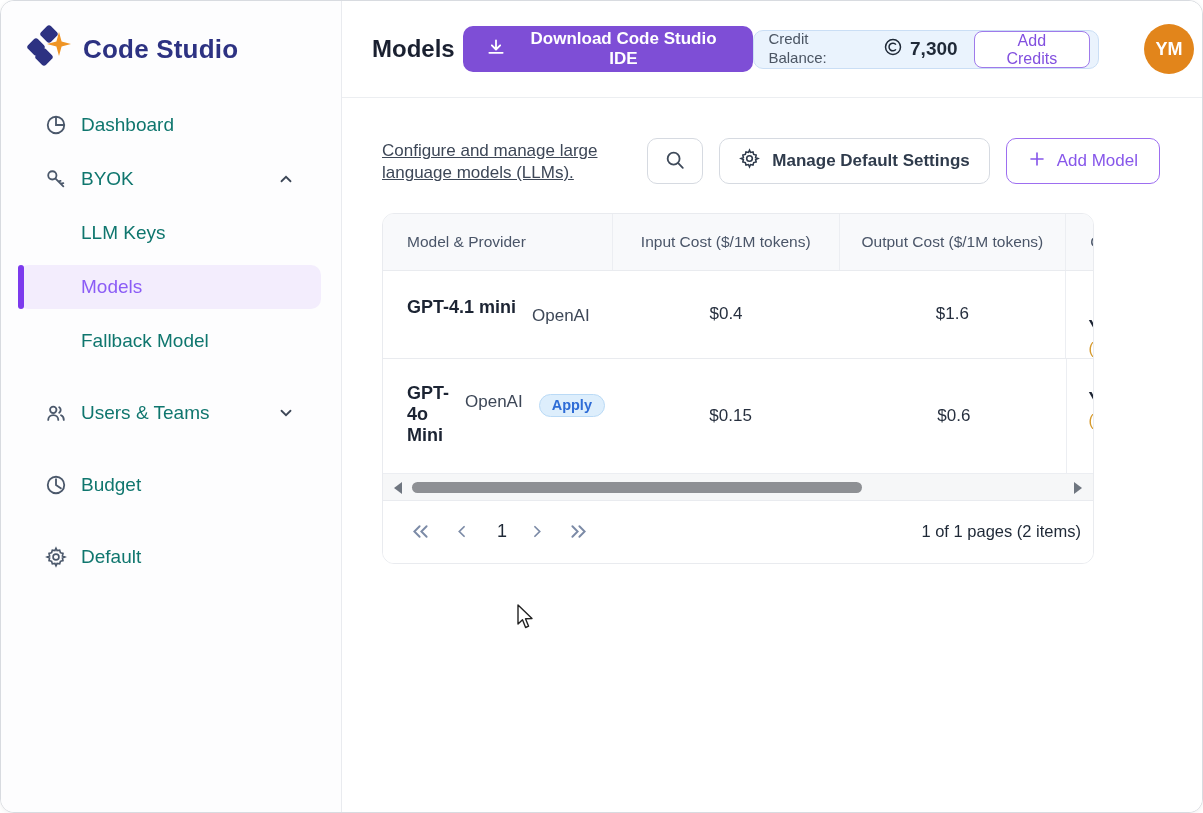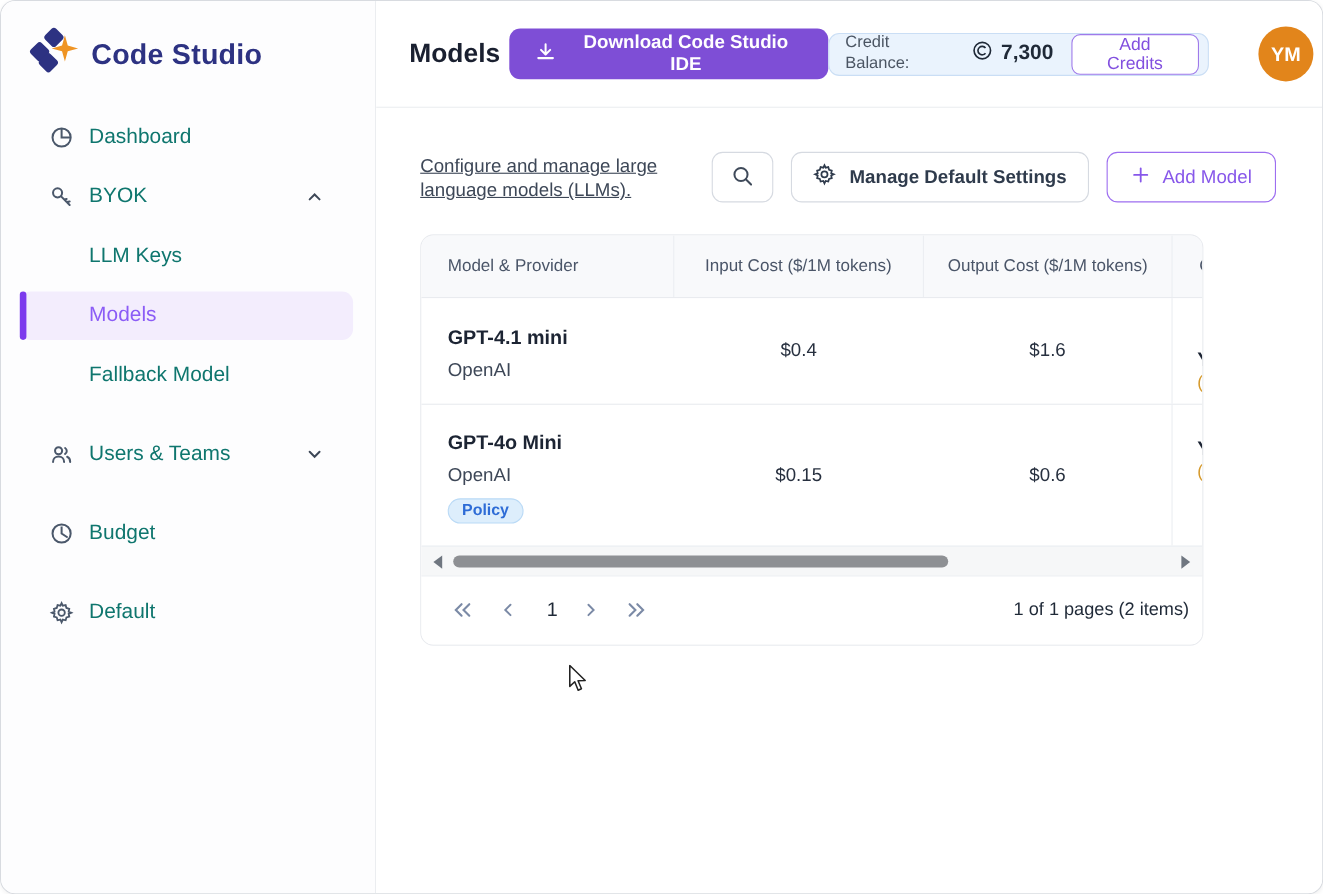--- a/index.html
+++ b/index.html
@@ -40,21 +40,21 @@
 
   
   .table-card { margin-top:28px; width:712px; border:1px solid #e9ebef; border-radius:12px; overflow:hidden; background:#fff; }
   .thead { display:flex; height:56px; background:#f8f9fb; }
   .th { font-size:15.5px; font-weight:500; color:#4a5568; display:flex; align-items:center; }
   .th.c1 { width:250px; padding-left:24px; }
   .th.c2, .th.c3 { width:250px; justify-content:center; border-left:1px solid #eceef2; }
   .th.c4 { width:28px; border-left:1px solid #eceef2; padding-left:24px; overflow:hidden; }
   .trow { display:flex; border-top:1px solid #e9ebef; }
   .td { display:flex; }
-  .td.c1 { width:250px; padding:26px 14px 20px 24px; flex-direction:column; align-items:flex-start; }
+  .td.c1 { width:250px; padding:26px 14px 20px 24px; flex-direction:row; align-items:flex-start;gap:16px; }
   .td.c2, .td.c3 { width:250px; align-items:center; justify-content:center; font-size:17px; color:#27303f; }
   .td.c4 { width:28px; border-left:1px solid #eceef2; overflow:hidden; flex-direction:column; padding-left:22px; }
   .model-name { font-size:18px; font-weight:700; color:#1c2433; }
   .provider { font-size:17px; color:#3d4757; margin-top:9px; }
   .tags { display:flex; flex-wrap:wrap; gap:8px; margin-top:11px; max-width:200px; }
   .pill { background:#ddeefc; border:1px solid #badaf6; border-radius:12px; padding:2px 12px 3px; font-size:14.5px; font-weight:600; color:#2e6cd6; cursor:pointer; white-space:nowrap; }
   .frag1 { margin-top:46px; font-size:18px; font-weight:700; color:#1c2433; }
   .frag2 { font-size:16px; color:#d69a2d; margin-top:2px; }
 
   
@@ -257,21 +257,21 @@
             <span class="frag1">Y</span>
             <span class="frag2">(</span>
           </div>
         </div>
 
         <div class="trow" style="min-height:115px;">
           <div class="td c1" style="padding-top:24px;">
             <div class="model-name">GPT-4o Mini</div>
             <div class="provider">OpenAI</div>
             <div class="tags">
-              <span class="pill">Policy</span>
+              <span class="pill">Apply</span>
             </div>
           </div>
           <div class="td c2">$0.15</div>
           <div class="td c3">$0.6</div>
           <div class="td c4">
             <span class="frag1" style="margin-top:30px;">Y</span>
             <span class="frag2">(</span>
           </div>
         </div>
 

